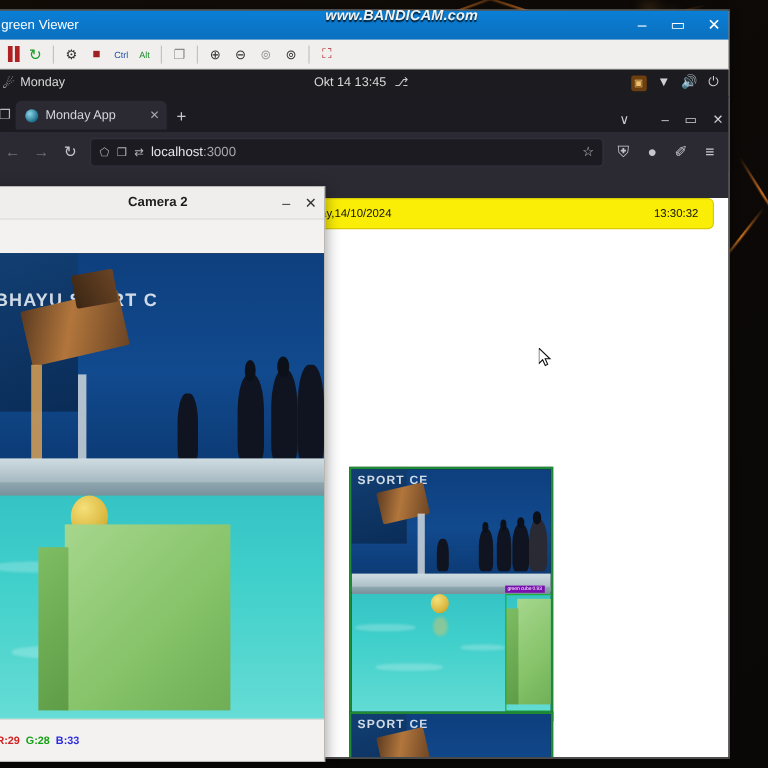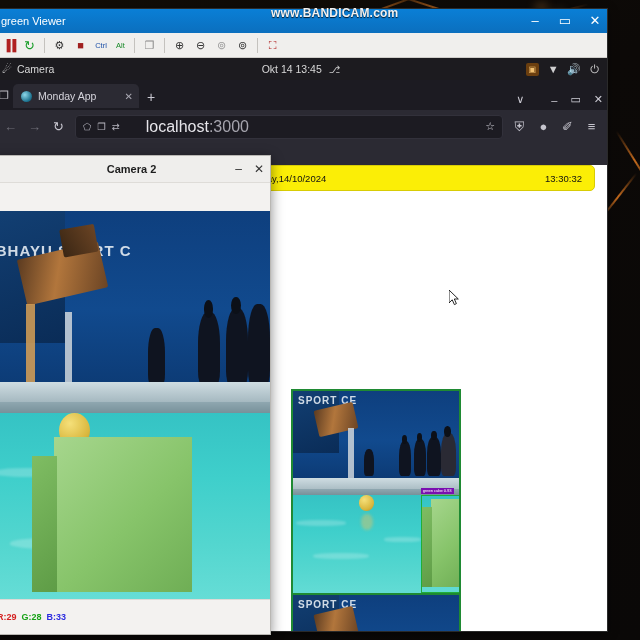--- a/index.html
+++ b/index.html
@@ -10,21 +10,21 @@
     -webkit-font-smoothing:none;
   }
   
   #wallpaper{position:absolute;inset:0;background:
      linear-gradient(145deg,#120d07 0%,#0c0907 45%,#0a0807 100%);}
   .wp-streak{position:absolute;background:linear-gradient(90deg,rgba(214,104,20,0),rgba(226,122,32,.85),rgba(214,104,20,0));height:2px;filter:blur(.4px);}
   .wp-blob{position:absolute;border-radius:50%;filter:blur(6px);}
   
   #watermark{position:absolute;left:271px;top:6px;z-index:90;
      font-family:"Liberation Sans",sans-serif;font-size:12px;font-weight:bold;
-     color:#f2f2f2;text-shadow:0 1px 1px rgba(0,0,0,.8);letter-spacing:.2px;}
+     color:#f2f2f2;text-shadow:0 1px 1px rgba(0,0,0,.8);letter-spacing:.2px;font-style:italic;}
   
   #vnc{position:absolute;left:-6px;top:8px;width:612px;height:622px;z-index:20;
        background:#f4f3f1;border:1px solid #2a2a2a;box-shadow:0 2px 8px rgba(0,0,0,.5);}
   #vnc-title{height:24px;background:linear-gradient(180deg,#0a7fd6,#0b6fbe);
        color:#fff;font-size:11px;line-height:24px;padding-left:6px;position:relative;}
   #vnc-title .wbtns{position:absolute;right:4px;top:0;display:flex;gap:14px;
        font-size:13px;line-height:24px;color:#fff;}
   #vnc-title .wbtns span{width:16px;text-align:center;cursor:default;}
   #vnc-toolbar{height:24px;background:#f0efed;border-bottom:1px solid #cfcdc9;
        display:flex;align-items:center;gap:2px;padding:0 4px;}
@@ -55,21 +55,21 @@
   .ff-tab .tclose{color:#a9a8b2;font-size:10px;}
   .ff-newtab{color:#c9c8d2;font-size:14px;padding:0 8px 5px 8px;}
   #ff-tabs .wctl{position:absolute;right:4px;bottom:4px;display:flex;align-items:center;gap:13px;
       color:#cecdd6;font-size:11px;}
   #ff-nav{height:33px;background:#2b2a33;display:flex;align-items:center;gap:9px;padding:0 8px;}
   .nav-ico{color:#c6c5ce;font-size:13px;width:15px;text-align:center;}
   .nav-ico.dimmed{color:#6f6e78;}
   #urlbar{flex:1;height:22px;background:#1c1b22;border-radius:4px;display:flex;
       align-items:center;gap:6px;padding:0 7px;border:1px solid #32313b;}
   #urlbar .u-ico{color:#b5b4be;font-size:9.5px;}
-  #urlbar .u-text{flex:1;color:#e6e5ea;font-size:16px;white-space:nowrap;margin-left:20px;}
+  #urlbar .u-text{flex:1;color:#e6e5ea;font-size:11px;white-space:nowrap;}
   #urlbar .u-text .gray{color:#a6a5ae;}
   #urlbar .u-star{color:#c6c5ce;font-size:11px;}
   
   #page{position:absolute;left:0;top:85px;right:0;bottom:0;background:#ffffff;overflow:hidden;}
   #yellow-bar{position:absolute;left:8px;top:0px;right:12px;height:24px;background:#fbee06;
       border:1px solid #d8cc04;border-radius:5px;display:flex;align-items:center;
       color:#111;font-size:9.5px;}
   #yellow-bar .yb-left{padding-left:10px;flex:0 0 auto;}
   #yellow-bar .yb-mid{flex:1;text-align:center;padding-right:50px;}
   #yellow-bar .yb-right{padding-right:12px;}
@@ -168,21 +168,21 @@
     <span class="tb-ico" style="color:#333;">⊚</span>
     <span class="tb-sep"></span>
     <span class="tb-ico" style="color:#b02020;">⛶</span>
   </div>
 
   <div id="remote">
 
     <div id="xfce-panel">
       <div class="left">
         <span style="font-size:11px;color:#e2e2e2;">☄</span>
-        <span>Camera</span>
+        <span>Monday</span>
       </div>
       <div class="center">
         <span>Okt 14  13:45</span>
         <span style="font-size:10px;color:#c8c8c8;">⎇</span>
       </div>
       <div class="right">
         <span class="tray-box">▣</span>
         <span class="tray-ico">▼</span>
         <span class="tray-ico">🔊</span>
         <span class="tray-ico">⏻</span>

